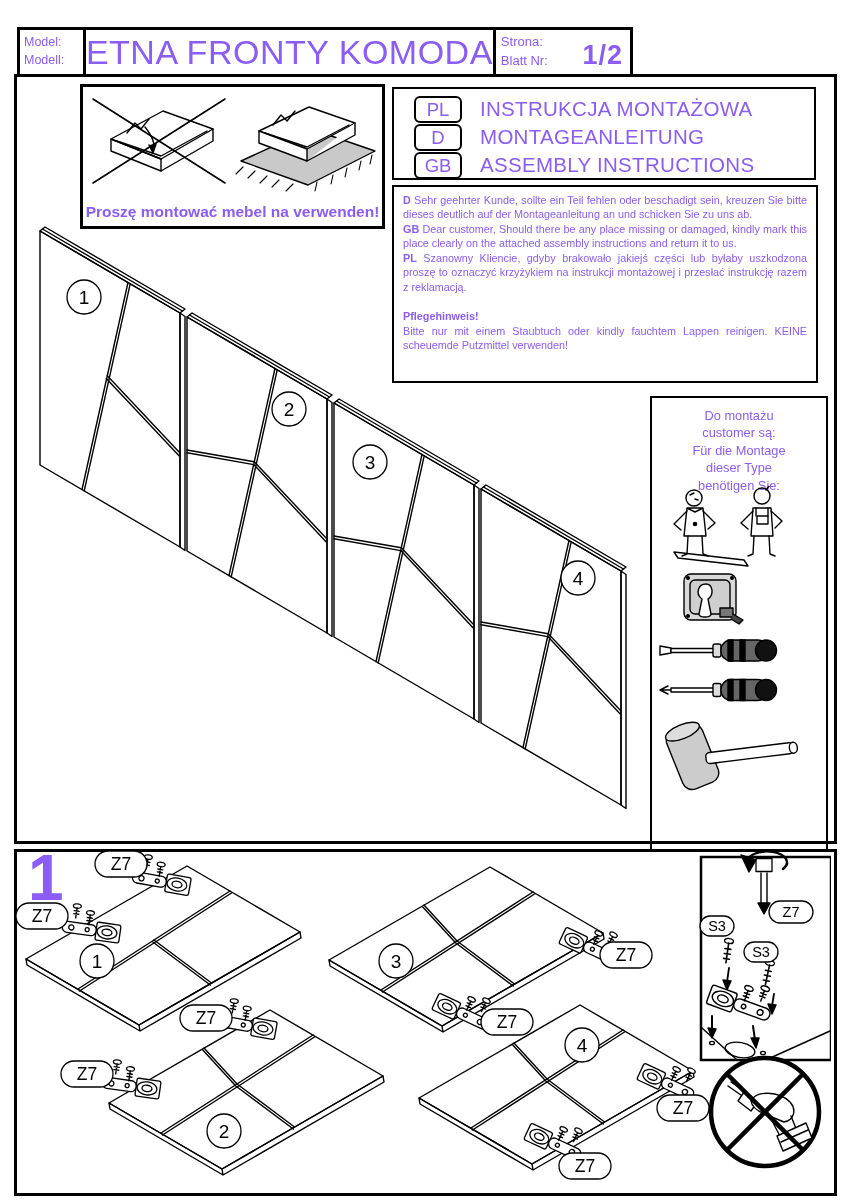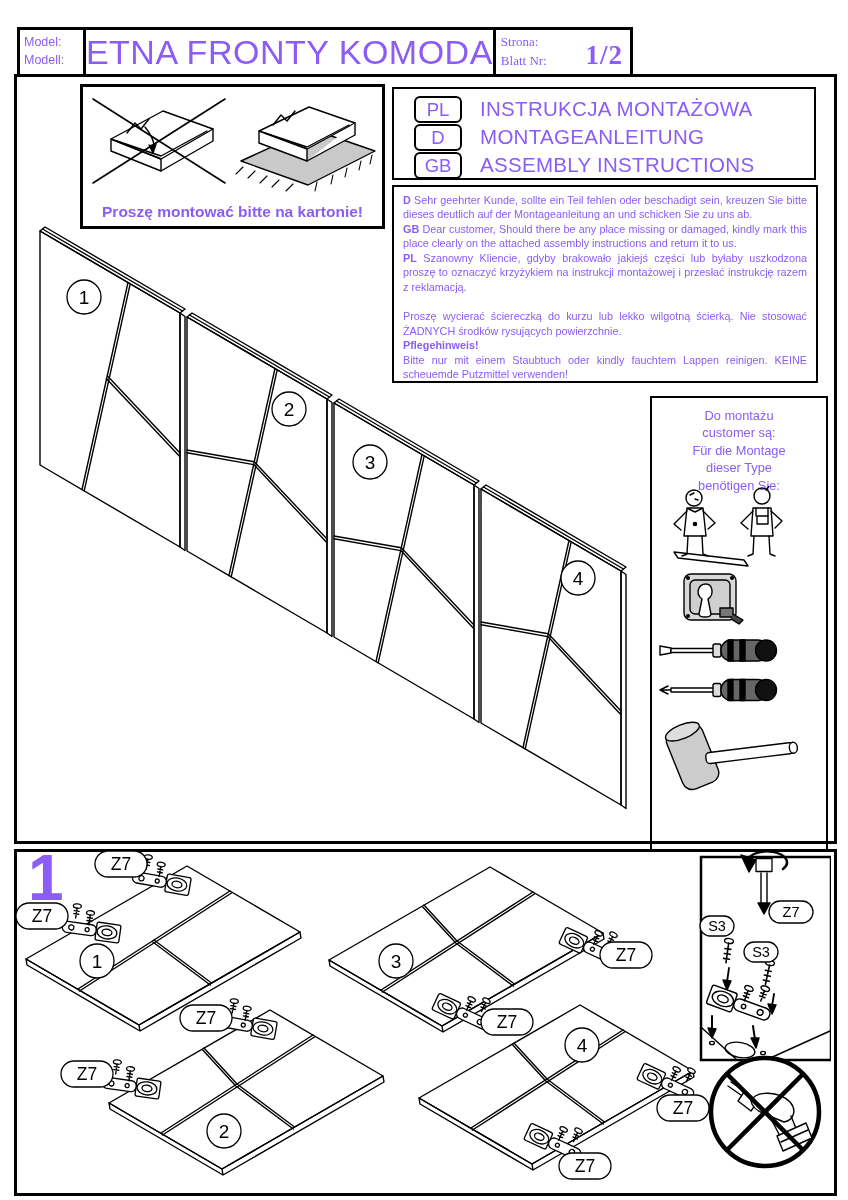--- a/index.html
+++ b/index.html
@@ -4,21 +4,21 @@
 <style>
   html,body{margin:0;padding:0;background:#fff;}
   .page{position:relative;width:848px;height:1200px;background:#fff;overflow:hidden;
         font-family:"Liberation Sans",sans-serif;color:#8b5cf6;}
   .abs{position:absolute;}
   svg text{font-family:"Liberation Sans",sans-serif;}
   
   .hdr{left:17px;top:27px;width:610px;height:44px;border:3px solid #000;display:flex;background:#fff;}
   .hm{width:62px;border-right:3px solid #000;font-size:12.5px;line-height:1.45;padding:3px 3px 0 4px;}
   .ht{flex:1;font-size:34px;line-height:44px;text-align:center;white-space:nowrap;letter-spacing:.5px;}
-  .hp{width:130px;border-left:3px solid #000;font-size:13px;line-height:1.45;padding:3px 12px 0 5px;position:relative;font-family:Liberation Serif, serif;}
+  .hp{width:130px;border-left:3px solid #000;font-size:13px;line-height:1.45;padding:3px 12px 0 5px;position:relative;}
   .hn{position:absolute;right:7px;top:6px;font-size:27px;font-weight:700;letter-spacing:1px;}
   
   .topbox{left:14px;top:74px;width:817px;height:764px;border:3px solid #000;background:#fff;}
   .noticebox{left:63px;top:7px;width:299px;height:139px;border:3px solid #000;background:#fff;}
   .ncap{position:absolute;left:0;right:0;bottom:5px;text-align:center;font-size:15.5px;font-weight:700;}
   .langbox{left:375px;top:10px;width:424px;height:93px;border:2px solid #000;padding-top:6px;box-sizing:border-box;}
   .lrow{display:flex;align-items:center;height:28px;padding-left:20px;}
   .lcode{width:44px;height:23px;border:2.5px solid #000;border-radius:6px;text-align:center;
          font-size:18.5px;line-height:23px;margin-right:18px;flex:none;}
   .llab{font-size:20.5px;letter-spacing:.3px;white-space:nowrap;}
@@ -73,21 +73,21 @@
           <path d="M158,74 L225,98 L292,64 L228,42 Z" fill="#c9c9c9"></path>
           <path d="M160,80 l-7,7 M172,84 l-7,7 M184,89 l-7,7 M196,93 l-7,7 M210,97 l-7,7
                    M234,95 l-2,9 M250,88 l-2,9 M264,81 l-2,9 M278,74 l-2,9 M289,68 l-2,9" stroke-width="1.1"></path>
           <path d="M176,44 L226,20 L272,36 L224,62 Z" fill="#fff"></path>
           <path d="M176,44 L176,56 L224,74 L224,62 Z" fill="#fff"></path>
           <path d="M224,74 L272,48 L272,36" fill="#fff"></path>
           <path d="M182,46 L224,60 L266,38"></path>
           <path d="M190,38 L198,28 L204,34 L212,24"></path>
         </g>
       </svg>
-      <div class="ncap">Proszę montować bitte na kartonie!</div>
+      <div class="ncap">Proszę montować mebel na verwenden!</div>
     </div>
 
     <div class="abs langbox">
       <div class="lrow">
         <div class="lcode">PL</div>
         <div class="llab">INSTRUKCJA MONTAŻOWA</div>
       </div>
       <div class="lrow">
         <div class="lcode">D</div>
         <div class="llab">MONTAGEANLEITUNG</div>
@@ -96,21 +96,20 @@
         <div class="lcode">GB</div>
         <div class="llab">ASSEMBLY INSTRUCTIONS</div>
       </div>
     </div>
 
     <div class="abs textbox">
       <p><span class="b">D</span><span> Sehr geehrter Kunde, sollte ein Teil fehlen oder beschadigt sein, kreuzen Sie bitte dieses deutlich auf der Montageanleitung an und schicken Sie zu uns ab.</span></p>
       <p><span class="b">GB</span><span> Dear customer, Should there be any place missing or damaged, kindly mark this place clearly on the attached assembly instructions and return it to us.</span></p>
       <p><span class="b">PL</span><span> Szanowny Kliencie, gdyby brakowało jakiejś części lub byłaby uszkodzona proszę to oznaczyć krzyżykiem na instrukcji montażowej i przesłać instrukcję razem z reklamacją.</span></p>
       <div class="careGap"></div>
-      <p>Proszę wycierać ściereczką do kurzu lub lekko wilgotną ścierką. Nie stosować ŻADNYCH środków rysujących powierzchnie.</p>
       <p class="b">Pflegehinweis!</p>
       <p>Bitte nur mit einem Staubtuch oder kindly fauchtem Lappen reinigen. KEINE scheuemde Putzmittel verwenden!</p>
     </div>
 
     <div class="abs toolsbox">
       <span>Do montażu</span>
       <span>customer są:</span>
       <span>Für die Montage</span>
       <span>dieser Type</span>
       <span>benötigen Sie:</span>

